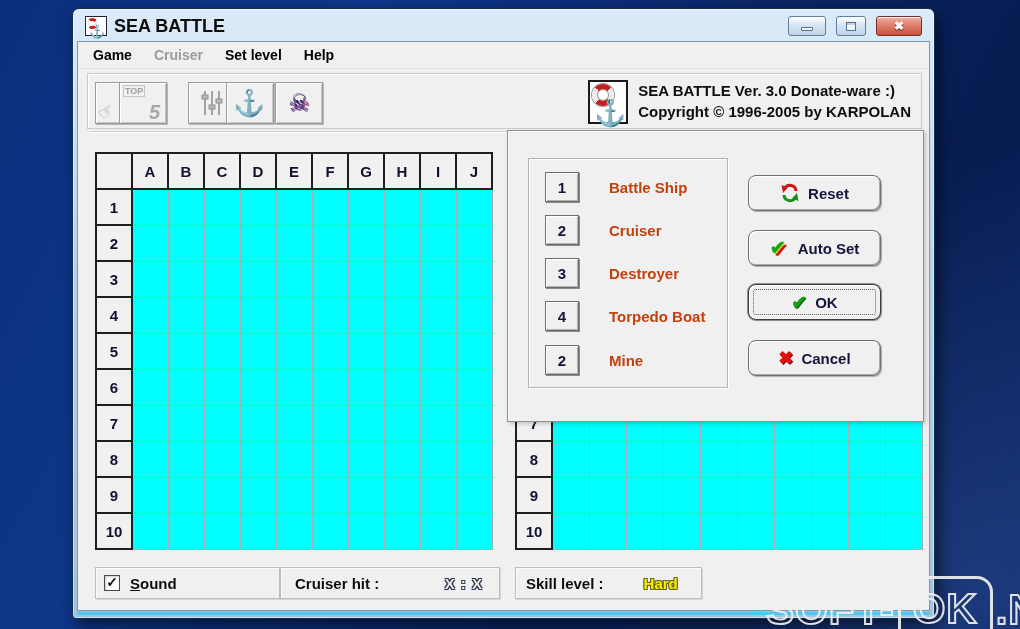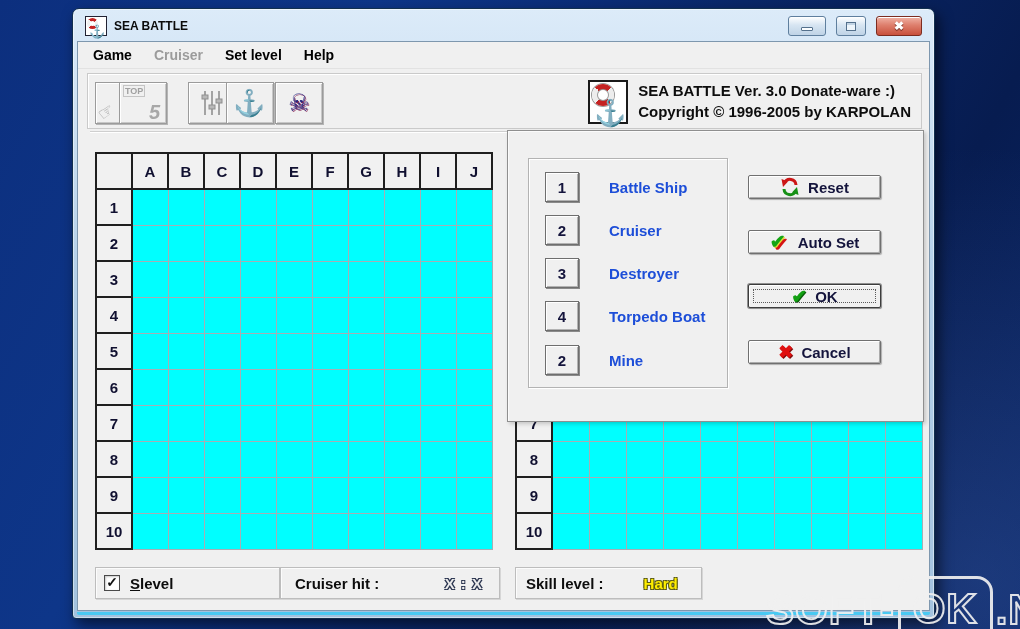--- a/index.html
+++ b/index.html
@@ -17,21 +17,21 @@
   .window {
     position:absolute; left:72px; top:8px; width:863px; height:611px;
     background:linear-gradient(#dcebf9, #b7d2ea 40%, #a3c2de);
     border:1px solid #12304f; border-radius:7px 7px 4px 4px;
     box-shadow: 4px 6px 14px rgba(0,0,0,.55), inset 0 0 0 1px rgba(255,255,255,.45);
   }
   .window::after { content:''; position:absolute; left:4px; right:4px; bottom:3px; height:3px;
     background:#49c9f2; border-radius:0 0 2px 2px; }
 
   .titlebar { position:absolute; left:4px; right:4px; top:2px; height:30px; display:flex; align-items:center; padding:0 8px; }
-  .title-text { font-size:12px; font-weight:bold; color:#0b0b0b; margin-left:7px; }
+  .title-text { font-size:18px; font-weight:bold; color:#0b0b0b; margin-left:7px; }
 
   .app-icon-sm { position:relative; width:22px; height:20px; background:#fff; border:1px solid #223; flex:0 0 auto; }
   .ring-sm { position:absolute; left:1px; top:1px; width:11px; height:11px; border-radius:50%;
     background:conic-gradient(from -45deg, #c42222 0 90deg, #efefef 90deg 180deg, #c42222 180deg 270deg, #efefef 270deg 360deg); }
   .ring-sm::after { content:''; position:absolute; left:3px; top:3px; width:5px; height:5px; border-radius:50%; background:#fff; }
   .anchor-sm { position:absolute; right:0px; bottom:-3px; font-size:13px; color:#1b2a9e; line-height:1; }
 
   .win-controls { margin-left:auto; display:flex; gap:10px; align-items:center; }
   .win-btn { height:20px; border-radius:3px; border:1px solid #5f7f9e;
     background:linear-gradient(#ffffff, #d7e5f2 45%, #bfd3e6); display:flex; align-items:center; justify-content:center;
@@ -87,24 +87,24 @@
 
   
   .dialog { position:absolute; left:429px; top:88px; width:417px; height:292px; background:#f0f0f0;
     border:1px solid #8f8f8f; box-shadow:inset 1px 1px 0 #fbfbfb, 2px 2px 4px rgba(0,0,0,.18); z-index:3; }
   .ships-group { position:absolute; left:20px; top:27px; width:200px; height:230px;
     border:1px solid #b3b3b3; box-shadow:inset 1px 1px 0 #fff, 1px 1px 0 #fff; }
   .ship-row { position:absolute; left:16px; right:8px; height:30px; display:flex; align-items:center; }
   .ship-count-btn { width:34px; height:30px; background:#f0f0f0; border:1px solid #6e6e6e;
     box-shadow:inset 1px 1px 0 #fff, inset -1px -1px 0 #b2b2b2, 1px 1px 0 #8a8a8a;
     font-size:15px; font-weight:bold; color:#14143c; display:flex; align-items:center; justify-content:center; cursor:default; }
-  .ship-label { margin-left:30px; font-size:15px; font-weight:bold; color:#1d4ed8; white-space:nowrap; }
-
-  .dlg-btn { position:absolute; left:240px; width:133px; height:24px; background:#f0f0f0;
-    border:1px solid #707070; border-radius:2px;
+  .ship-label { margin-left:30px; font-size:15px; font-weight:bold; color:#c2410c; white-space:nowrap; }
+
+  .dlg-btn { position:absolute; left:240px; width:133px; height:36px; background:#f0f0f0;
+    border:1px solid #707070; border-radius:8px;
     box-shadow:inset 1px 1px 0 #fff, inset -1px -1px 0 #ababab, 1px 1px 1px rgba(0,0,0,.28);
     display:flex; align-items:center; justify-content:center; gap:8px;
     font-size:15px; font-weight:bold; color:#14143c; cursor:default; }
   .dlg-btn.default { border:1px solid #3c3c3c; outline:1px dotted #5a5a5a; outline-offset:-6px; box-shadow:0 0 0 1px #8f8f8f, inset 1px 1px 0 #fff, 1px 1px 1px rgba(0,0,0,.28); }
   .ico-check-green { color:#12a012; font-size:19px; font-weight:bold; text-shadow:1px 1px 0 #0a5c0a; line-height:1; }
   .ico-x-red { color:#e01010; font-size:18px; font-weight:bold; text-shadow:1px 1px 0 #7d0b0b; line-height:1; }
   .ico-dbl-check { position:relative; width:20px; height:20px; }
   .ico-dbl-check .chk { position:absolute; font-size:19px; font-weight:bold; line-height:20px; }
   .ico-dbl-check .red { left:3px; top:3px; color:#d51414; }
   .ico-dbl-check .grn { left:0; top:0; color:#13a513; text-shadow:1px 1px 0 #dddd33; }
@@ -568,21 +568,21 @@
         <div class="dlg-btn" style="top:209px">
           <span class="ico-x-red">✖</span>
           <span>Cancel</span>
         </div>
       </div>
 
       <div class="status-panel sp-sound">
         <span class="checkbox">
           <span class="mark">✓</span>
         </span>
-        <span><span class="u">S</span><span>level</span></span>
+        <span><span class="u">S</span><span>ound</span></span>
       </div>
 
       <div class="status-panel sp-opp">
         <span>Cruiser hit :</span>
         <span class="val-hollow">X : X</span>
       </div>
 
       <div class="status-panel sp-skill">
         <span>Skill level :</span>
         <span class="val-skill">Hard</span>

